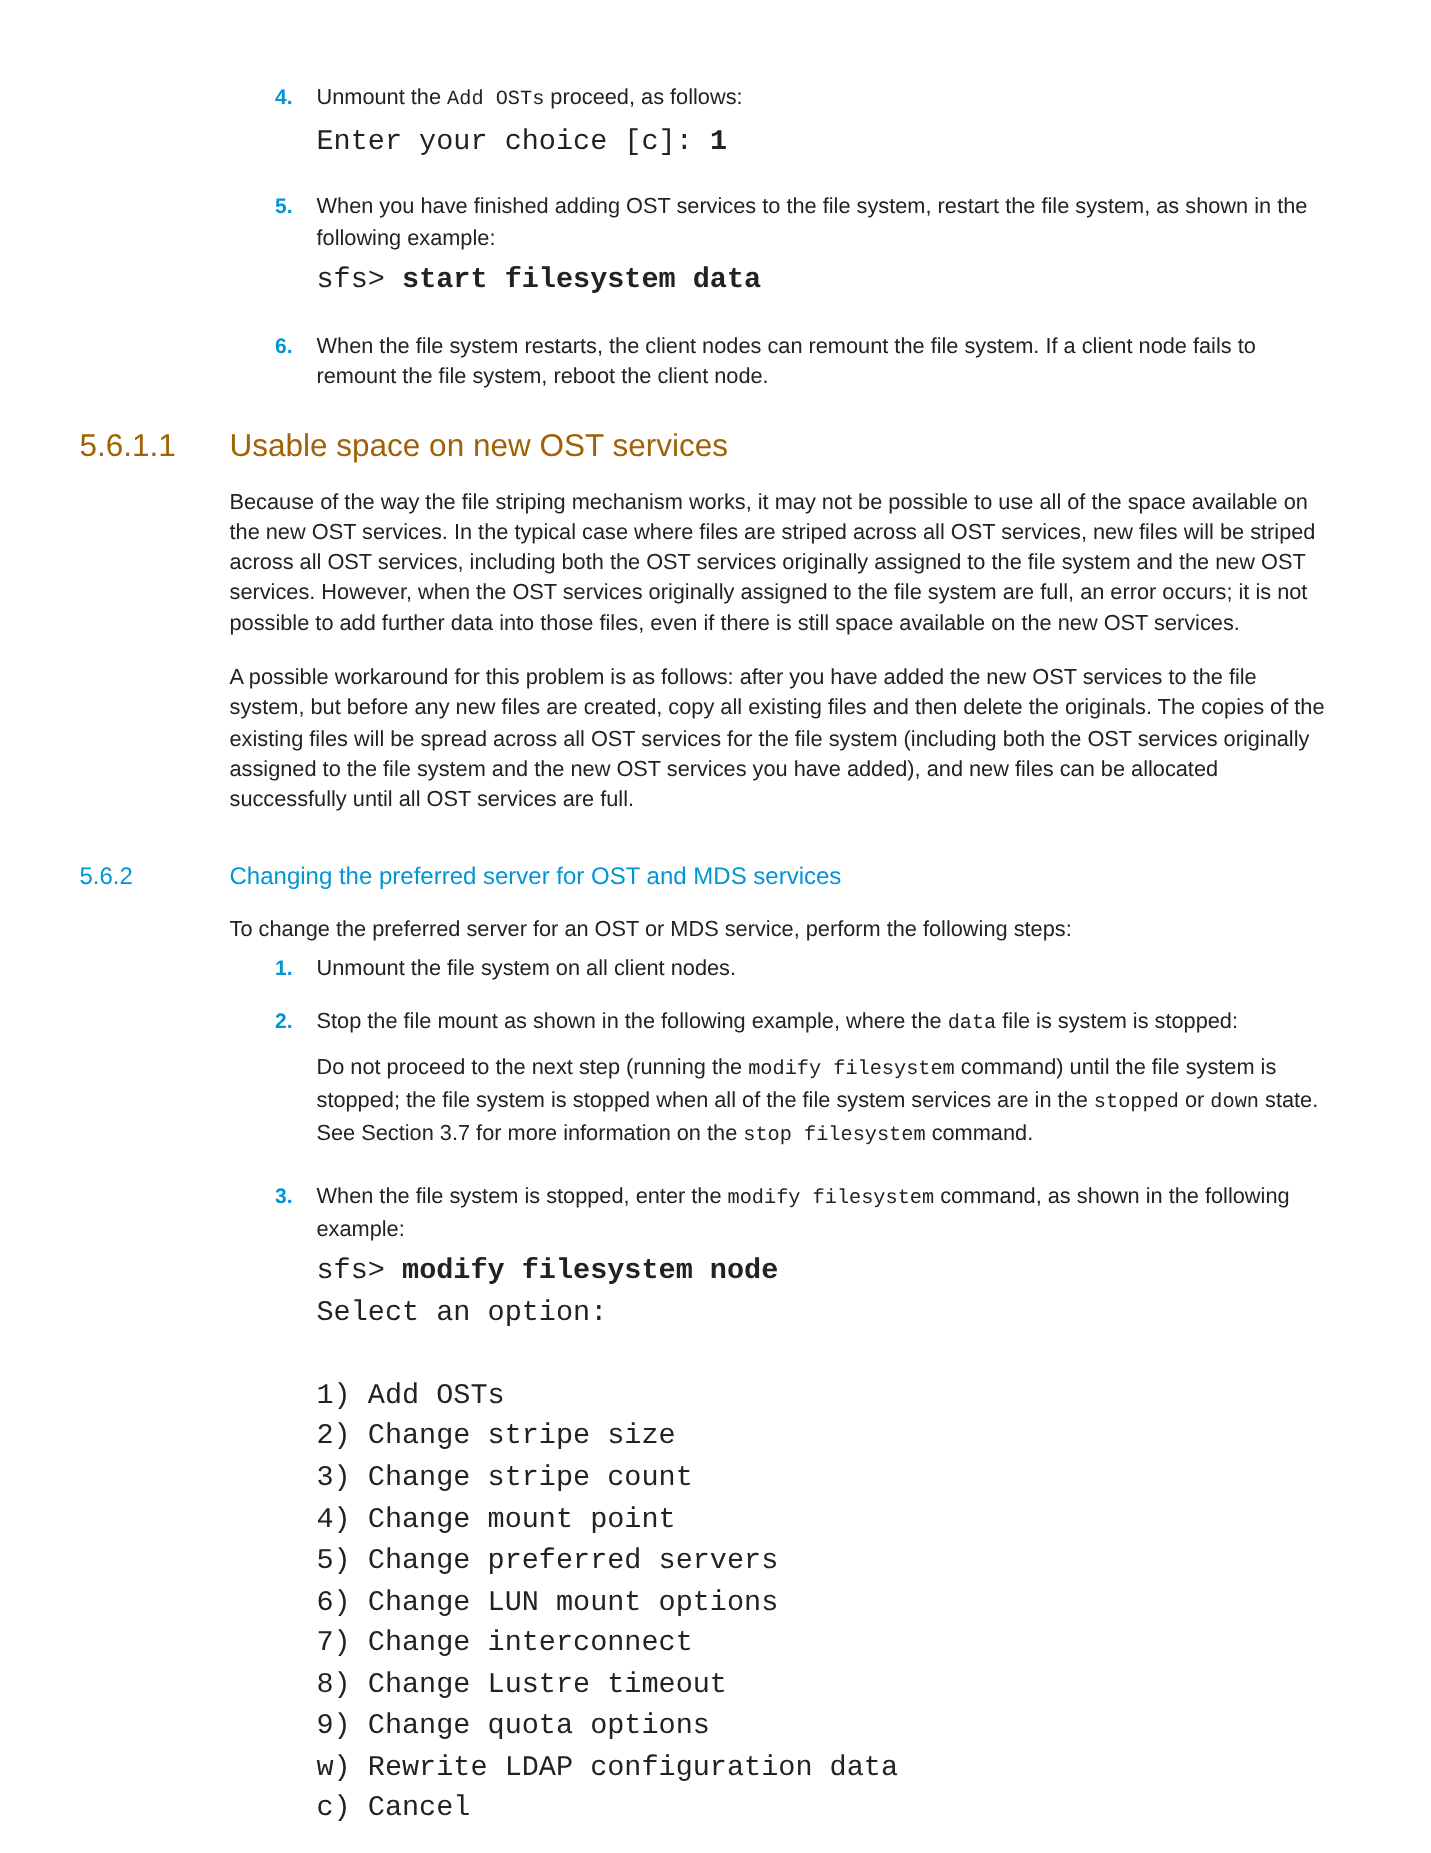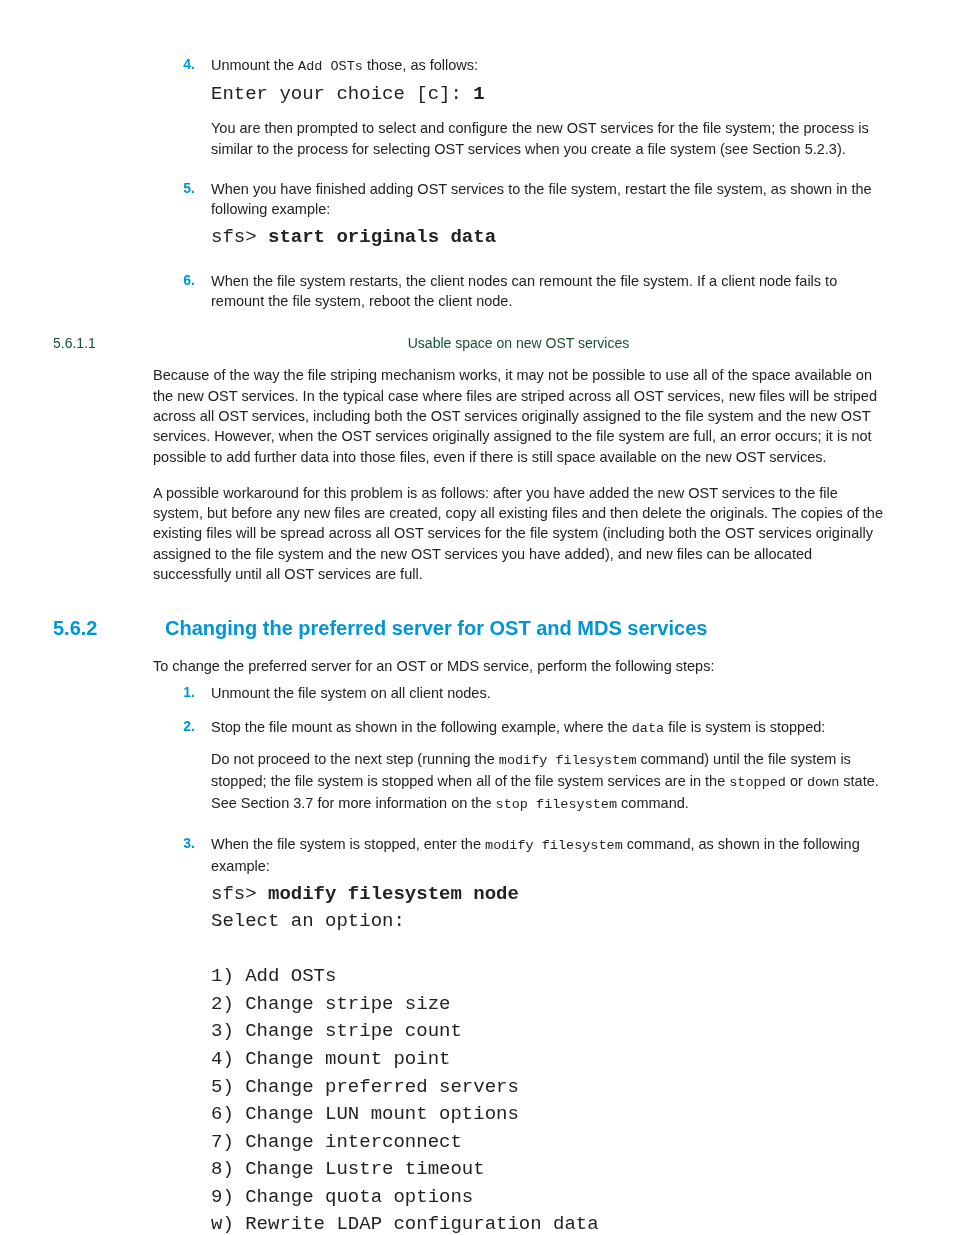--- a/index.html
+++ b/index.html
@@ -44,42 +44,40 @@
     margin-bottom: 6px;
   }
   .code-block .bold {
     font-weight: bold;
   }
   .para {
     margin-top: 10px;
     margin-bottom: 6px;
   }
   h3.subhead {
-    color: #14532d;
+    color: #a16207;
     font-weight: 300;
-    font-size: 14px;
+    font-size: 21px;
     margin: 22px 0 12px 0;
     display: flex;
   }
   h3.subhead .num-wide {
     width: 100px;
     flex: 0 0 auto;
     margin-left: -62px;
   }
   h3.subhead .txt {
     flex: 1;
-    text-align: center;
   }
   h2.sechead {
     color: #0096d6;
-    font-weight: 700;
-    font-size: 20px;
+    font-weight: 400;
+    font-size: 16px;
     margin: 30px 0 14px 0;
     display: flex;
-    gap: 12px;
   }
   h2.sechead .num {
     width: 100px;
     flex: 0 0 auto;
     margin-left: -62px;
   }
   h2.sechead .txt {
     flex: 1;
   }
   .body-indent {
@@ -87,31 +85,30 @@
   }
 </style>
 </head>
 <body>
 
 <div class="body-indent">
 
   <div class="step-row">
     <div class="step-num">4.</div>
     <div class="step-body">
-      <span>Unmount the </span><span class="mono">Add OSTs</span><span> those, as follows:</span>
+      <span>Unmount the </span><span class="mono">Add OSTs</span><span> proceed, as follows:</span>
       <div class="code-block"><span>Enter your choice [c]: </span><span class="bold">1</span></div>
-      <div class="para">You are then prompted to select and configure the new OST services for the file system; the process is similar to the process for selecting OST services when you create a file system (see Section 5.2.3).</div>
     </div>
   </div>
 
   <div class="step-row">
     <div class="step-num">5.</div>
     <div class="step-body">
       <span>When you have finished adding OST services to the file system, restart the file system, as shown in the following example:</span>
-      <div class="code-block"><span>sfs&gt; </span><span class="bold">start originals data</span></div>
+      <div class="code-block"><span>sfs&gt; </span><span class="bold">start filesystem data</span></div>
     </div>
   </div>
 
   <div class="step-row">
     <div class="step-num">6.</div>
     <div class="step-body">
       <span>When the file system restarts, the client nodes can remount the file system. If a client node fails to remount the file system, reboot the client node.</span>
     </div>
   </div>
 

